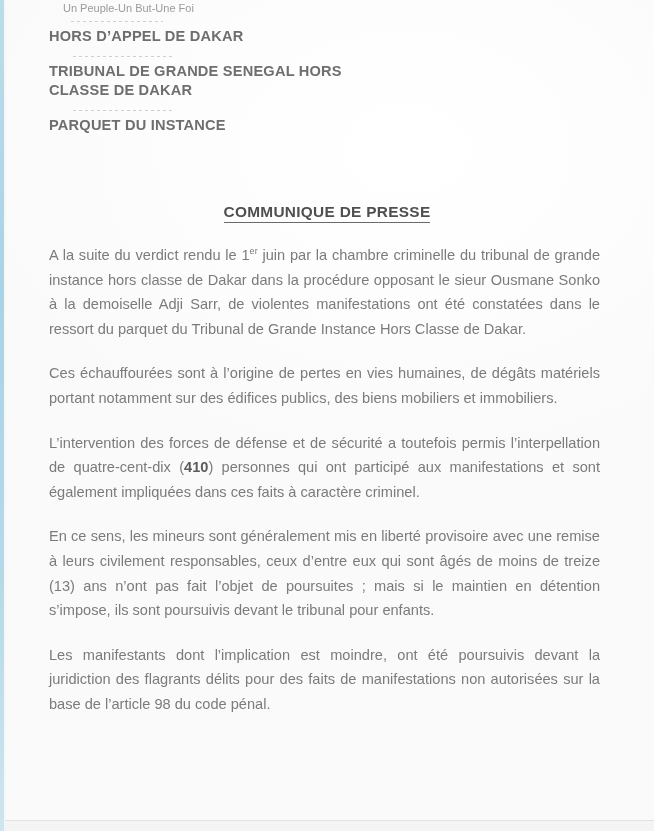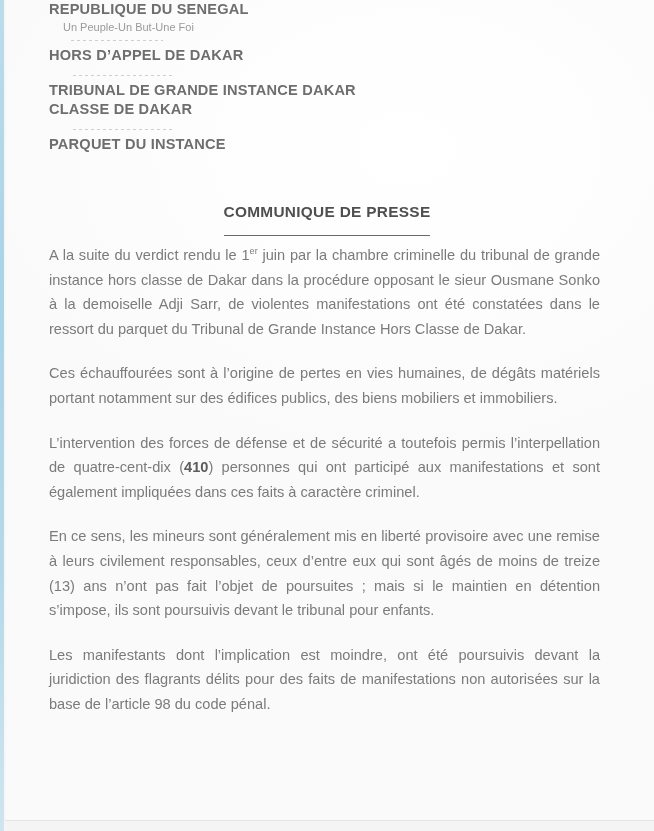--- a/index.html
+++ b/index.html
@@ -105,21 +105,21 @@
     top: 203px;
     width: 654px;
     text-align: center;
   }
   #doc-title .t {
     font-weight: bold;
     font-size: 15.4px;
     color: #4f4f4f;
     letter-spacing: 0.3px;
     border-bottom: 1.6px solid #6a6a6a;
-    padding-bottom: 14px;
+    padding-bottom: 1px;
     display: inline-block;
   }
 
   
   #body-copy {
     position: absolute;
     left: 49px;
     top: 243px;
     width: 551px;
   }
@@ -143,33 +143,32 @@
 </head>
 <body>
 
 <div id="page">
 
   <div id="left-edge-stripe"></div>
   <div id="left-edge-inner"></div>
 
   <div id="masthead">
 
-    <div class="mast-line">REPUBLIQUE DU SENEGAL</div>
 
     <div class="mast-motto">Un Peuple-Un But-Une Foi</div>
 
     <div class="mast-sep"></div>
 
     <div class="mast-line">HORS D’APPEL DE DAKAR</div>
 
     <div class="mast-gap-a"></div>
 
     <div class="mast-sep wide"></div>
 
-    <div class="mast-line">TRIBUNAL DE GRANDE INSTANCE DAKAR</div>
+    <div class="mast-line">TRIBUNAL DE GRANDE SENEGAL HORS</div>
 
     <div class="mast-line">CLASSE DE DAKAR</div>
 
     <div class="mast-gap-b"></div>
 
     <div class="mast-sep wide"></div>
 
     <div class="mast-line">PARQUET DU INSTANCE</div>
   </div>
 

